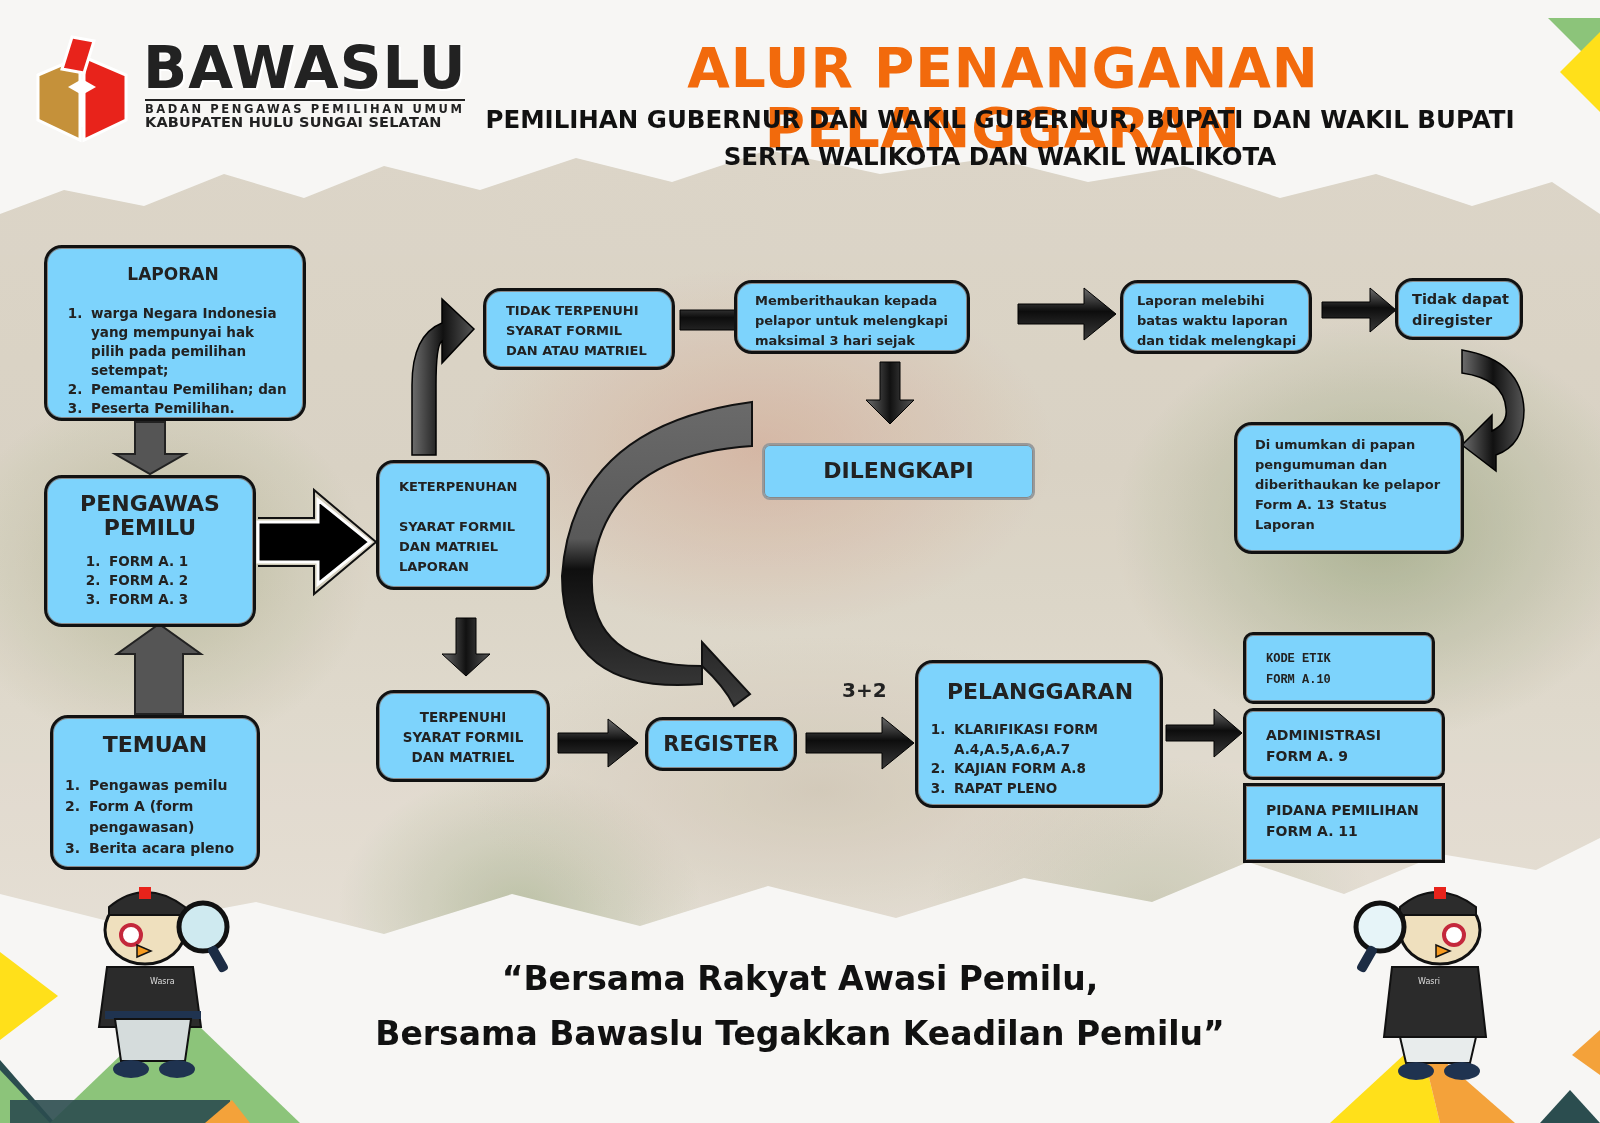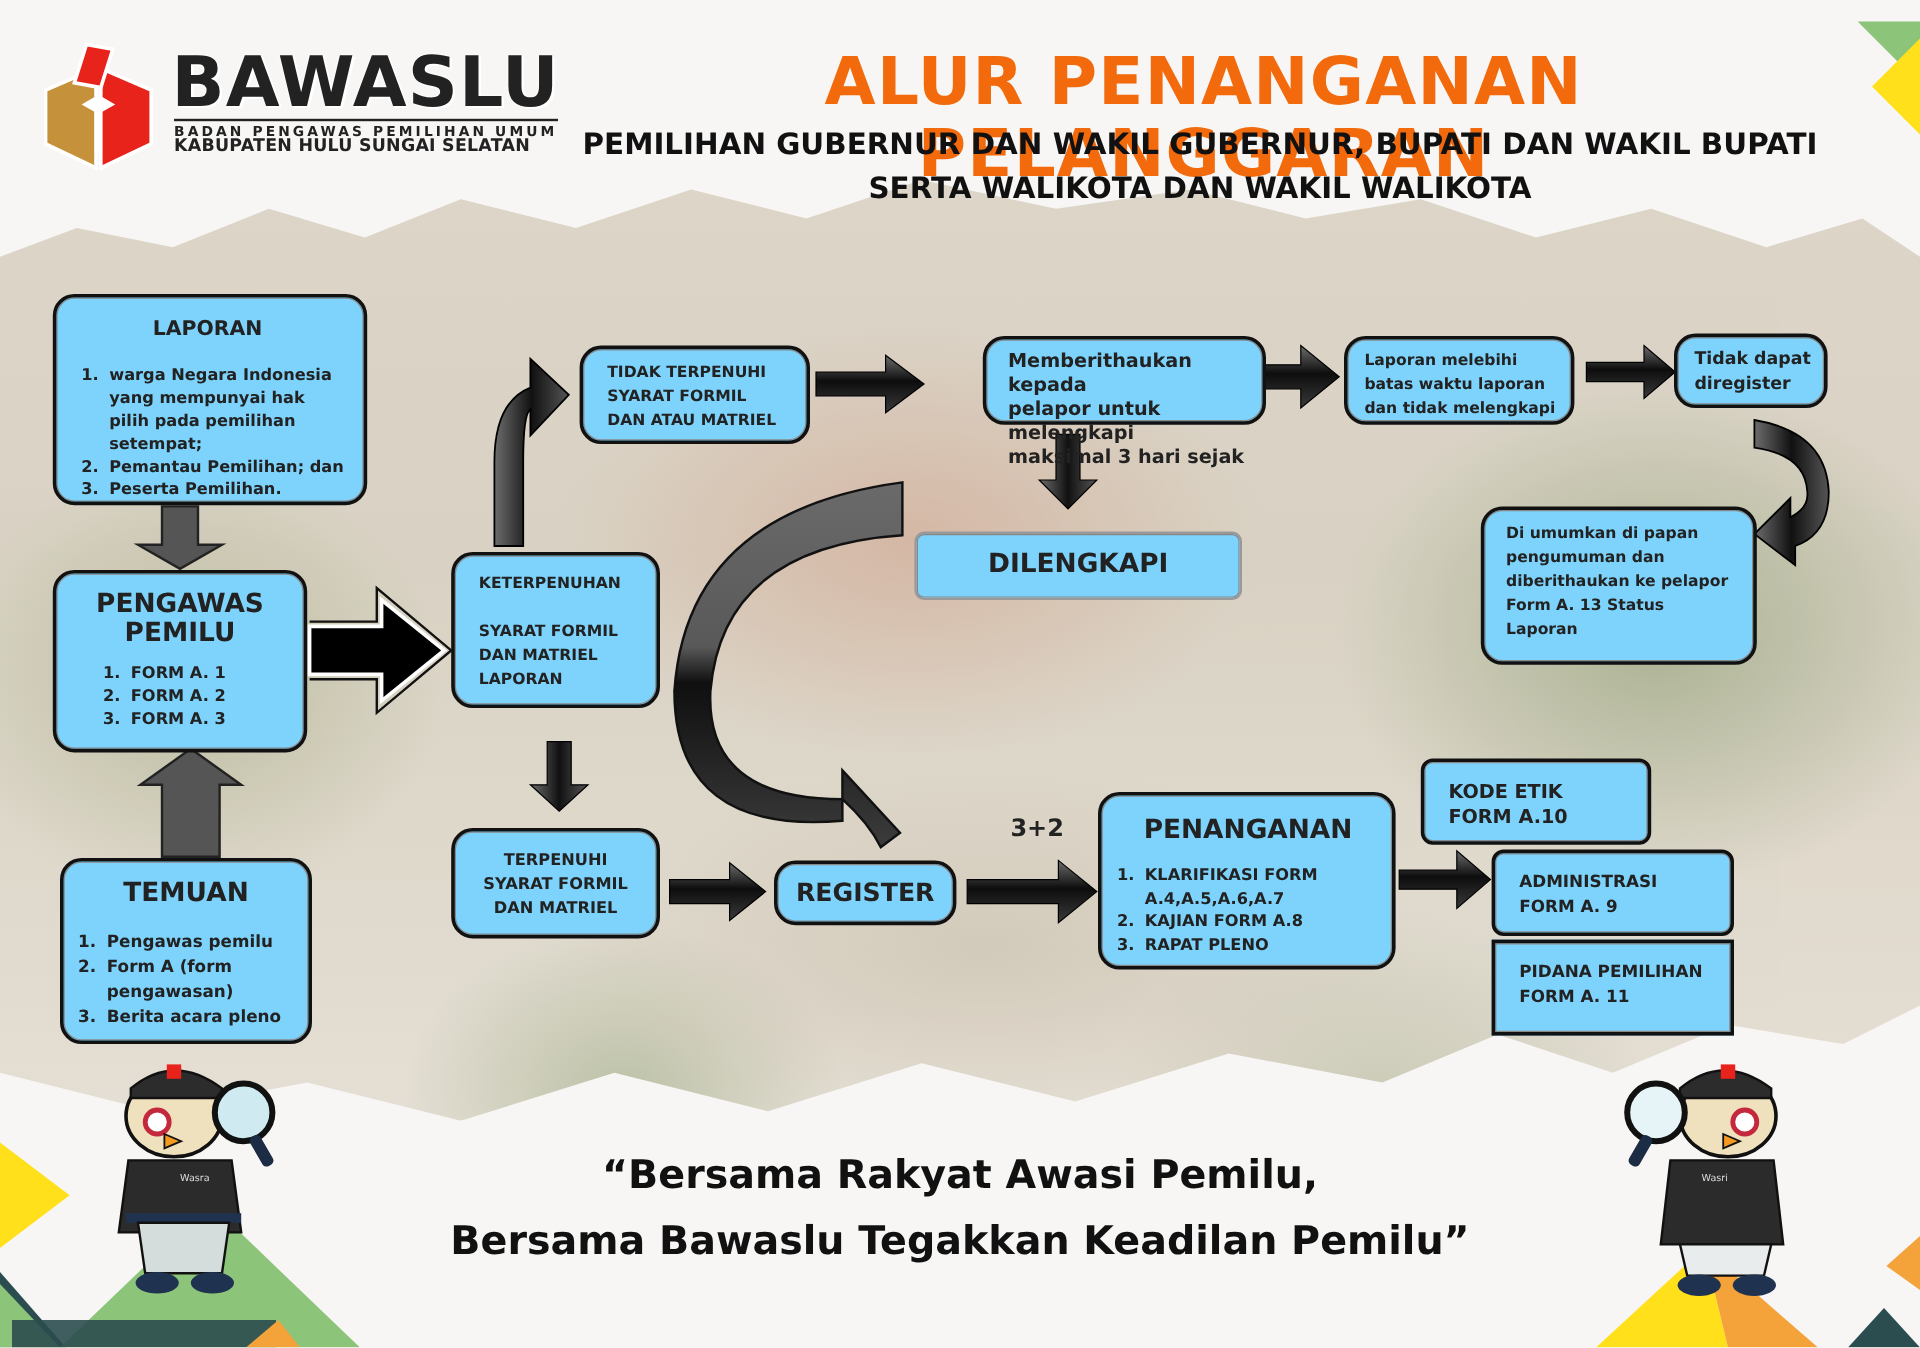--- a/index.html
+++ b/index.html
@@ -44,29 +44,29 @@
   .b-pengawas .hd { line-height:24px; margin-bottom:12px; }
   .b-pengawas ol { padding-left:50px; font-size:13.5px; line-height:19px; }
   .b-temuan { left:50px; top:715px; width:210px; height:155px; padding:14px 8px 0 8px; }
   .b-temuan .hd { margin-bottom:18px; }
   .b-temuan ol { padding-left:24px; font-size:14px; line-height:21px; }
 
   .b-tidak { left:483px; top:288px; width:192px; height:82px; padding:10px 0 0 20px; font-size:13px; line-height:20px; }
   .b-kete { left:376px; top:460px; width:174px; height:130px; padding:14px 0 0 20px; font-size:13px; line-height:20px; }
   .b-terpenuhi { left:376px; top:690px; width:174px; height:92px; padding:14px 6px 0 6px; text-align:center; font-size:13.5px; line-height:20px; }
   .b-register { left:645px; top:717px; width:152px; height:54px; text-align:center; font-size:21px; line-height:48px; }
-  .b-beri { left:819px; top:280px; width:236px; height:74px; padding:8px 0 0 18px; font-size:16px; line-height:20px; }
+  .b-beri { left:734px; top:280px; width:236px; height:74px; padding:8px 0 0 18px; font-size:13px; line-height:20px; }
   .b-lapmel { left:1120px; top:280px; width:192px; height:74px; padding:8px 0 0 14px; font-size:13px; line-height:20px; }
   .b-tdkdap { left:1395px; top:278px; width:128px; height:62px; padding:8px 0 0 14px; font-size:14.5px; line-height:21px; }
   .b-dilengkapi { left:762px; top:443px; width:273px; height:57px; text-align:center; font-size:22px; line-height:52px; border-radius:8px; border:2px solid #999; }
   .b-umum { left:1234px; top:422px; width:230px; height:132px; padding:10px 0 0 18px; font-size:13px; line-height:20px; }
   .b-penangan { left:915px; top:660px; width:248px; height:148px; padding:16px 8px 0 10px; }
   .b-penangan .hd { margin-bottom:16px; }
   .b-penangan ol { padding-left:22px; font-size:13.5px; line-height:19.5px; }
-  .b-kode { left:1184px; top:632px; width:192px; height:72px; padding:14px 0 0 20px; font-size:16px; line-height:21px; border-radius:10px; }
+  .b-kode { left:1243px; top:632px; width:192px; height:72px; padding:14px 0 0 20px; font-size:12px; line-height:21px; border-radius:10px;font-family:Liberation Mono, monospace; }
   .b-admin { left:1243px; top:708px; width:202px; height:72px; padding:14px 0 0 20px; font-size:14px; line-height:21px; border-radius:10px; }
   .b-pidana { left:1243px; top:783px; width:202px; height:80px; padding:14px 0 0 20px; font-size:14px; line-height:21px; border-radius:0; }
 
   .lbl-32 { left:842px; top:678px; font-weight:bold; font-size:20px; color:#222; }
 
   
   .motto { left:300px; width:1000px; text-align:center; font-weight:bold; color:#111; font-size:33px; line-height:44px; }
   .m1 { top:957px; }
   .m2 { top:1012px; }
 
@@ -260,21 +260,21 @@
   <div>TERPENUHI</div>
   <div>SYARAT FORMIL</div>
   <div>DAN MATRIEL</div>
 </div>
 
 <div class="box b-register">REGISTER</div>
 
 <div class="abs lbl-32">3+2</div>
 
 <div class="box b-penangan">
-  <div class="hd">PENANGANAN</div>
+  <div class="hd">PELANGGARAN</div>
   <ol>
     <li>KLARIFIKASI FORM A.4,A.5,A.6,A.7</li>
     <li>KAJIAN FORM A.8</li>
     <li>RAPAT PLENO</li>
   </ol>
 </div>
 
 <div class="box b-kode">
   <div>KODE ETIK</div>
   <div>FORM A.10</div>

